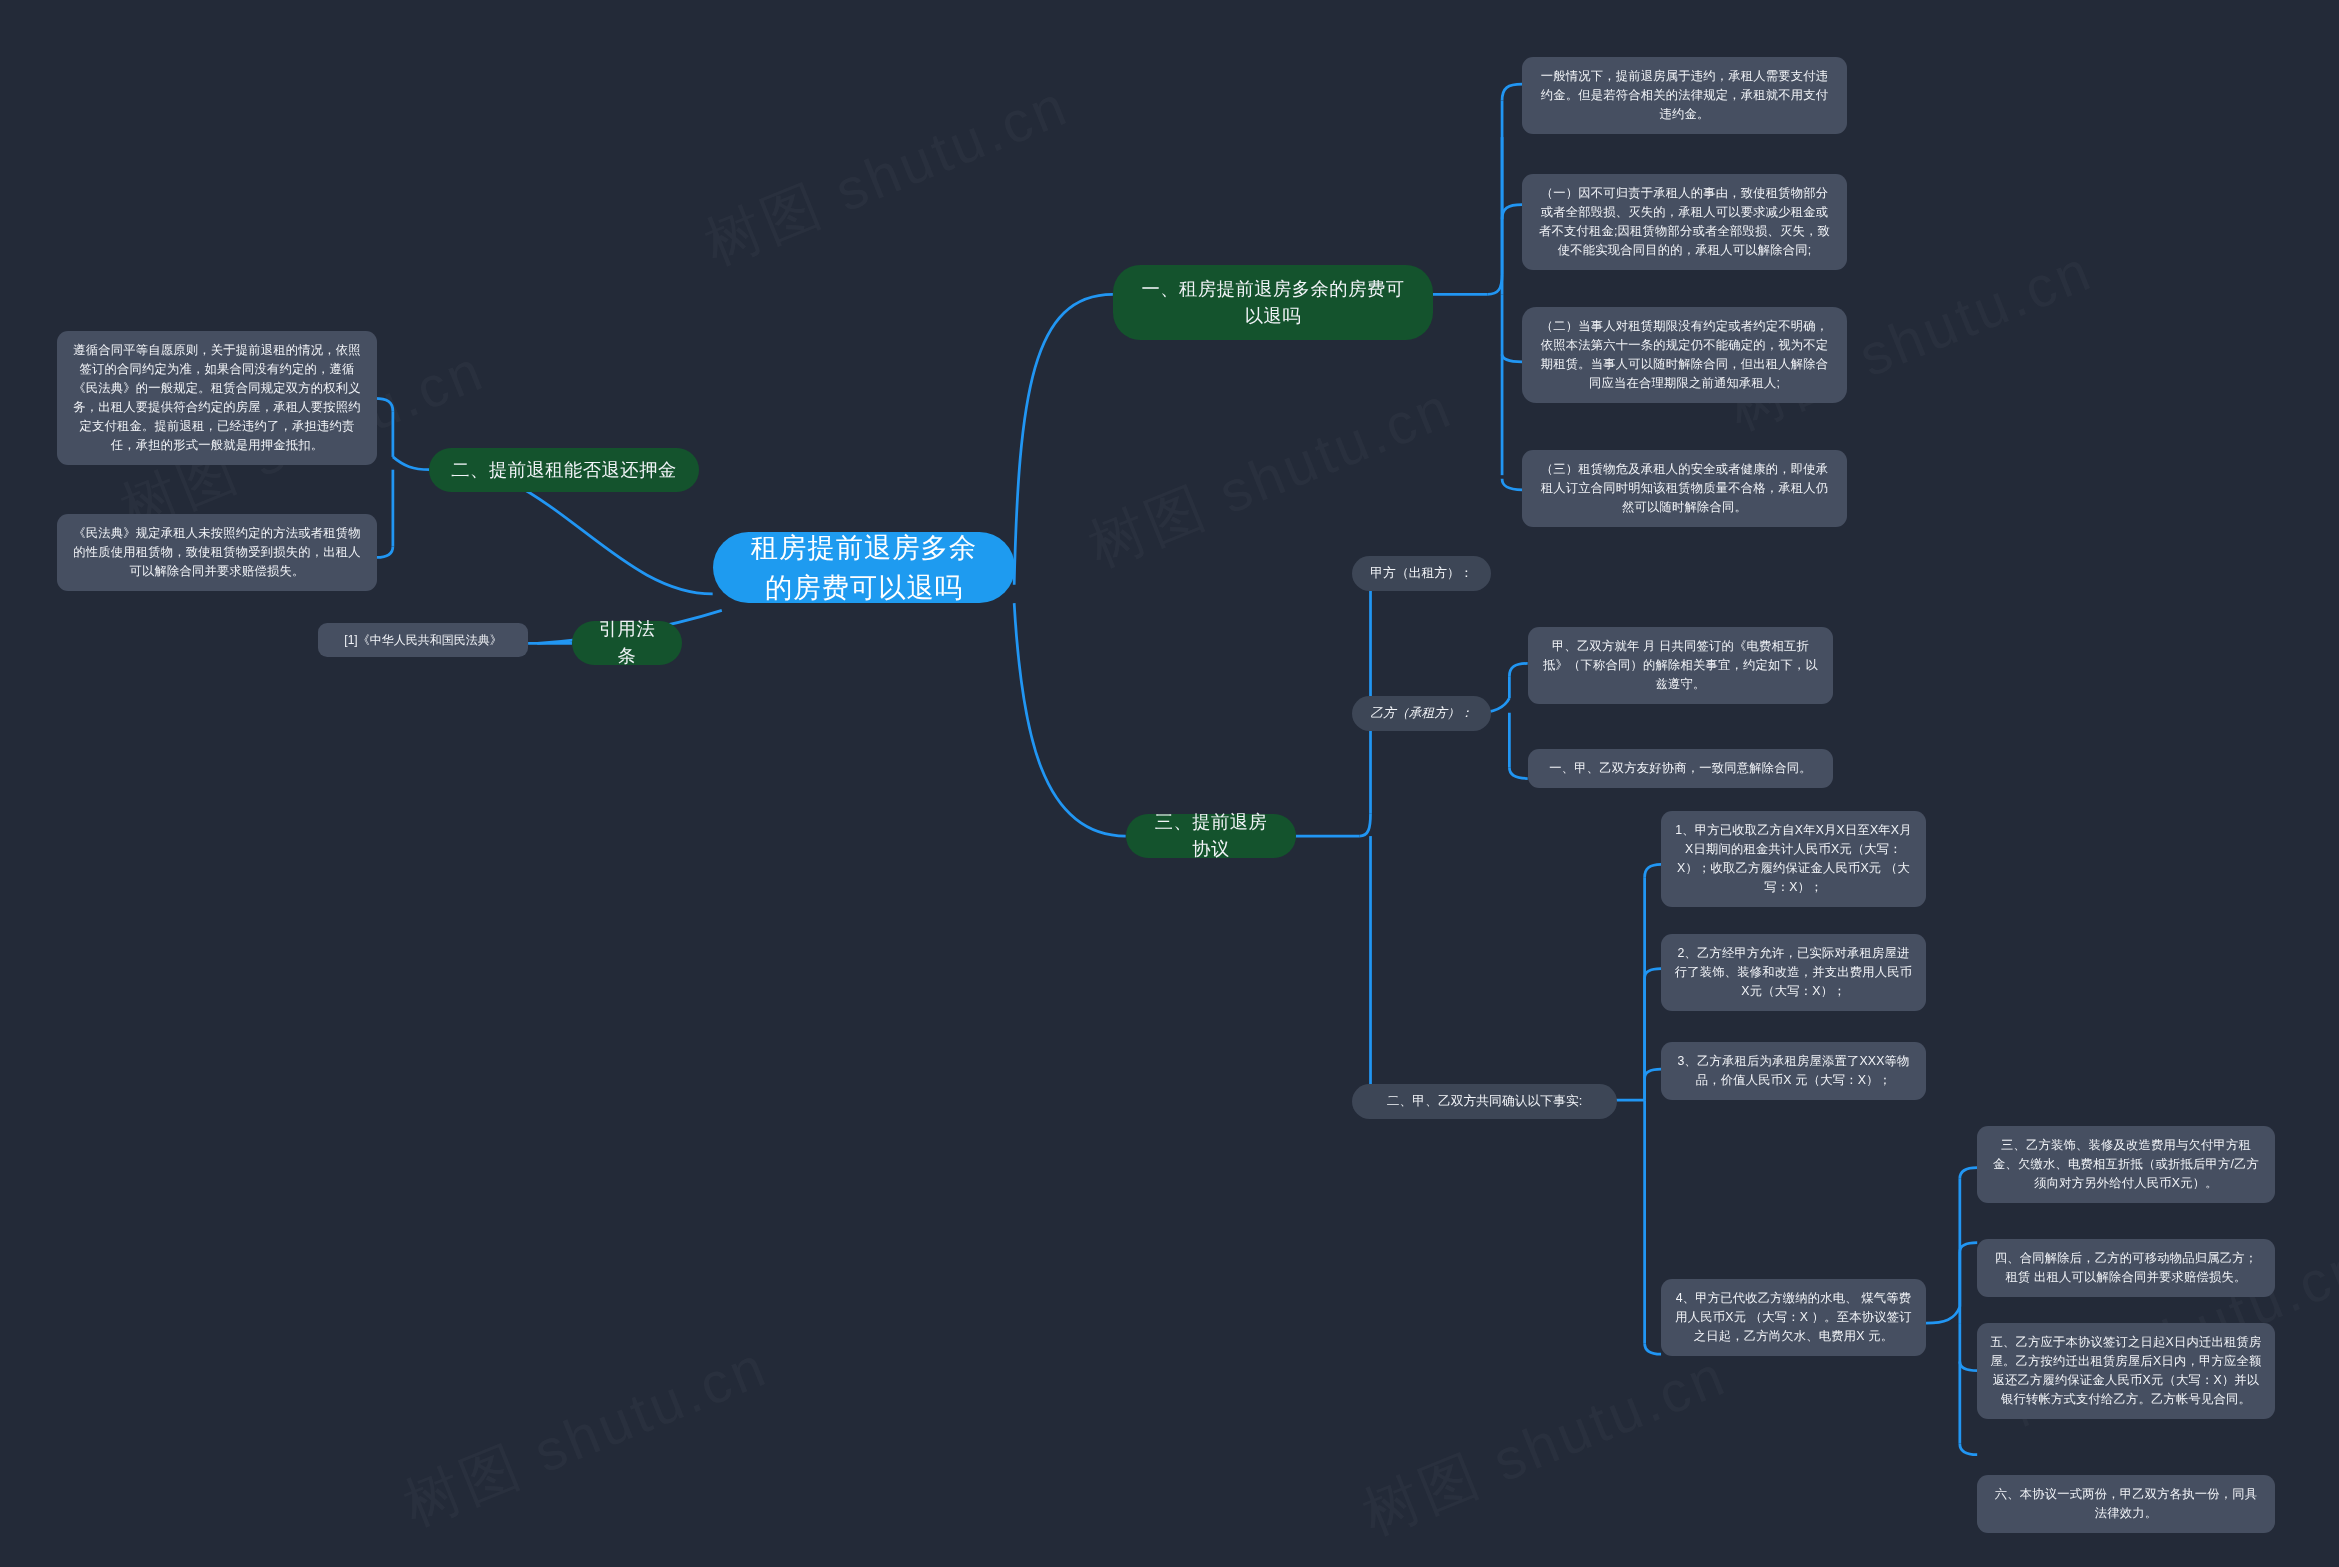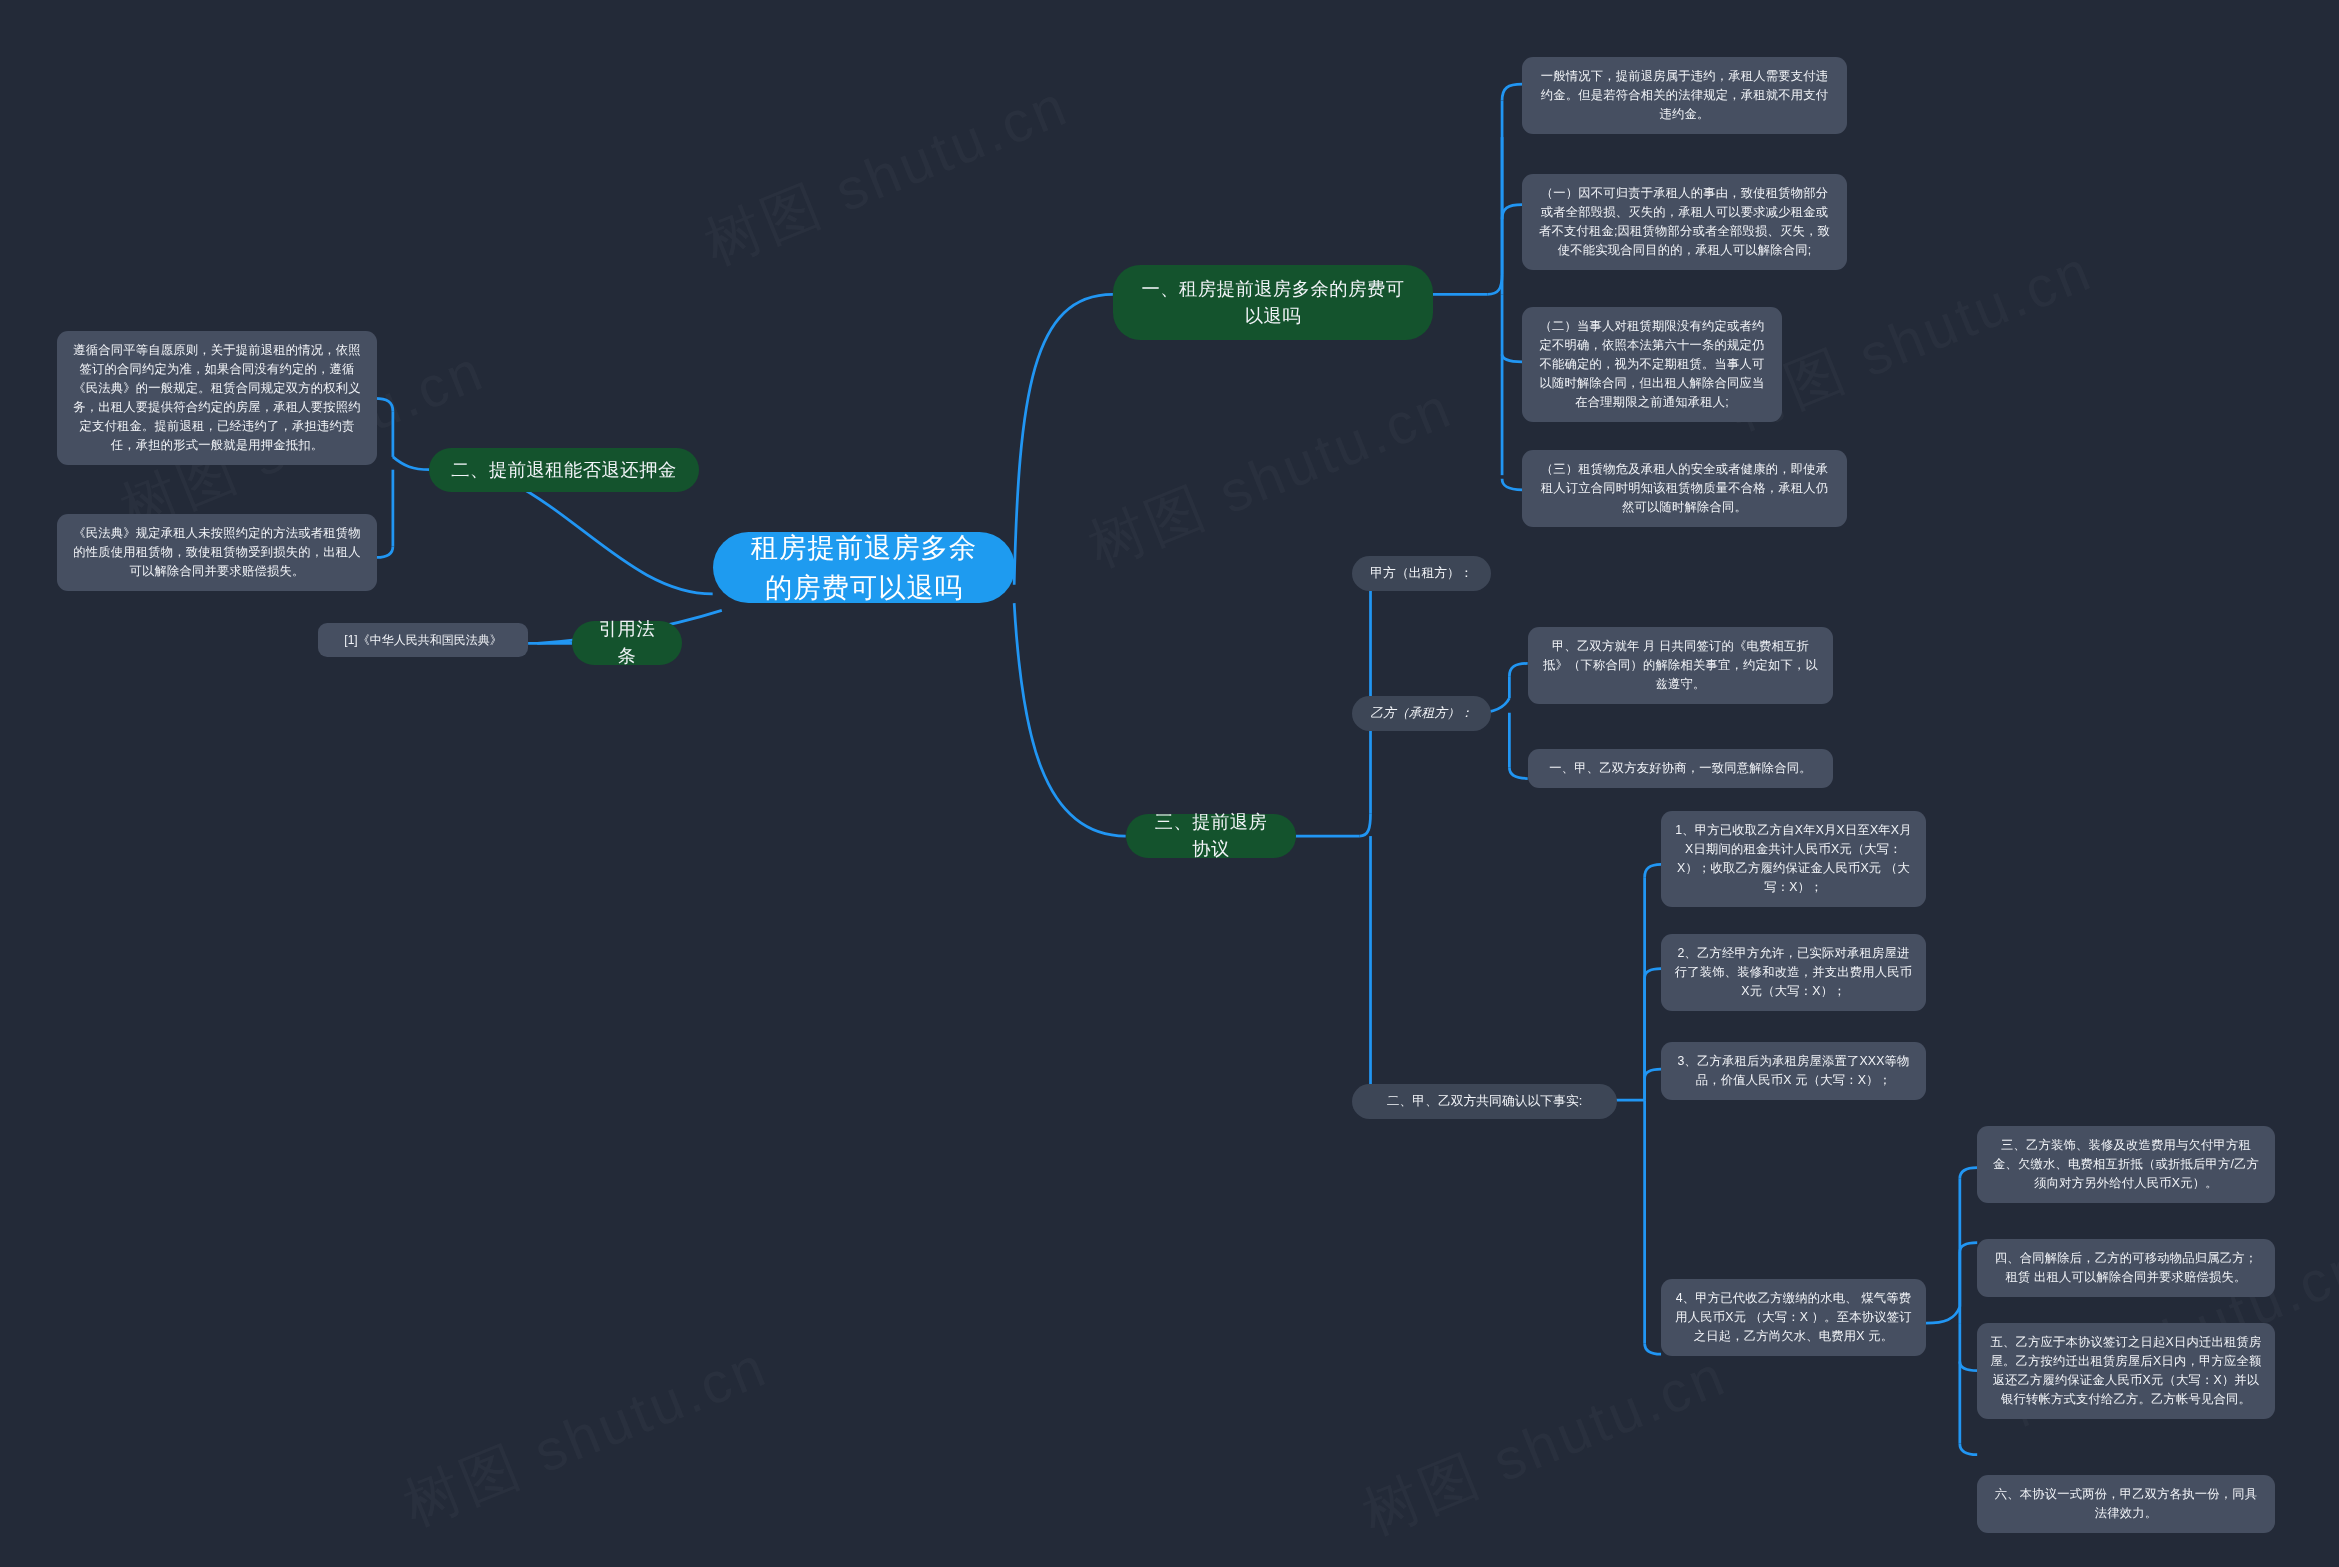--- a/index.html
+++ b/index.html
@@ -170,21 +170,21 @@
   </svg>
 
   <div class="node root" style="left:713px; top:532px; width:302px; height:71px;">租房提前退房多余的房费可以退吗</div>
 
   <div class="node level1" style="left:1113px; top:265px; width:320px; min-height:58px;">一、租房提前退房多余的房费可以退吗</div>
 
   <div class="node leaf" style="left:1522px; top:57px; width:325px;">一般情况下，提前退房属于违约，承租人需要支付违约金。但是若符合相关的法律规定，承租就不用支付违约金。</div>
 
   <div class="node leaf" style="left:1522px; top:174px; width:325px;">（一）因不可归责于承租人的事由，致使租赁物部分或者全部毁损、灭失的，承租人可以要求减少租金或者不支付租金;因租赁物部分或者全部毁损、灭失，致使不能实现合同目的的，承租人可以解除合同;</div>
 
-  <div class="node leaf" style="left:1522px; top:307px; width:260px;">（二）当事人对租赁期限没有约定或者约定不明确，依照本法第六十一条的规定仍不能确定的，视为不定期租赁。当事人可以随时解除合同，但出租人解除合同应当在合理期限之前通知承租人;</div>
+  <div class="node leaf" style="left:1522px; top:307px; width:325px;border-radius:14px;">（二）当事人对租赁期限没有约定或者约定不明确，依照本法第六十一条的规定仍不能确定的，视为不定期租赁。当事人可以随时解除合同，但出租人解除合同应当在合理期限之前通知承租人;</div>
 
   <div class="node leaf" style="left:1522px; top:450px; width:325px;">（三）租赁物危及承租人的安全或者健康的，即使承租人订立合同时明知该租赁物质量不合格，承租人仍然可以随时解除合同。</div>
 
   <div class="node level1" style="left:429px; top:448px; width:270px; height:44px; justify-content:center;">二、提前退租能否退还押金</div>
 
   <div class="node leaf" style="left:57px; top:331px; width:320px;">遵循合同平等自愿原则，关于提前退租的情况，依照签订的合同约定为准，如果合同没有约定的，遵循《民法典》的一般规定。租赁合同规定双方的权利义务，出租人要提供符合约定的房屋，承租人要按照约定支付租金。提前退租，已经违约了，承担违约责任，承担的形式一般就是用押金抵扣。</div>
 
   <div class="node leaf" style="left:57px; top:514px; width:320px;">《民法典》规定承租人未按照约定的方法或者租赁物的性质使用租赁物，致使租赁物受到损失的，出租人可以解除合同并要求赔偿损失。</div>
 
   <div class="node level1" style="left:572px; top:621px; width:110px; height:44px; justify-content:center;">引用法条</div>

